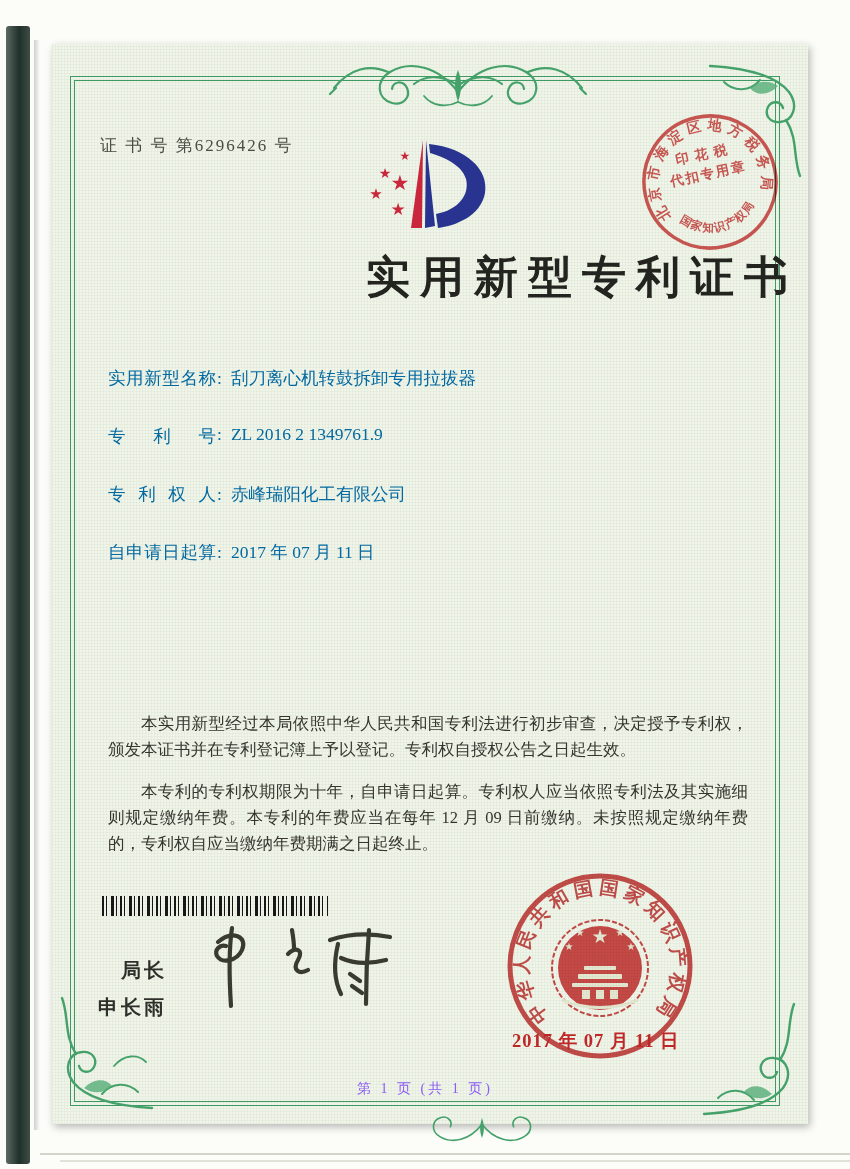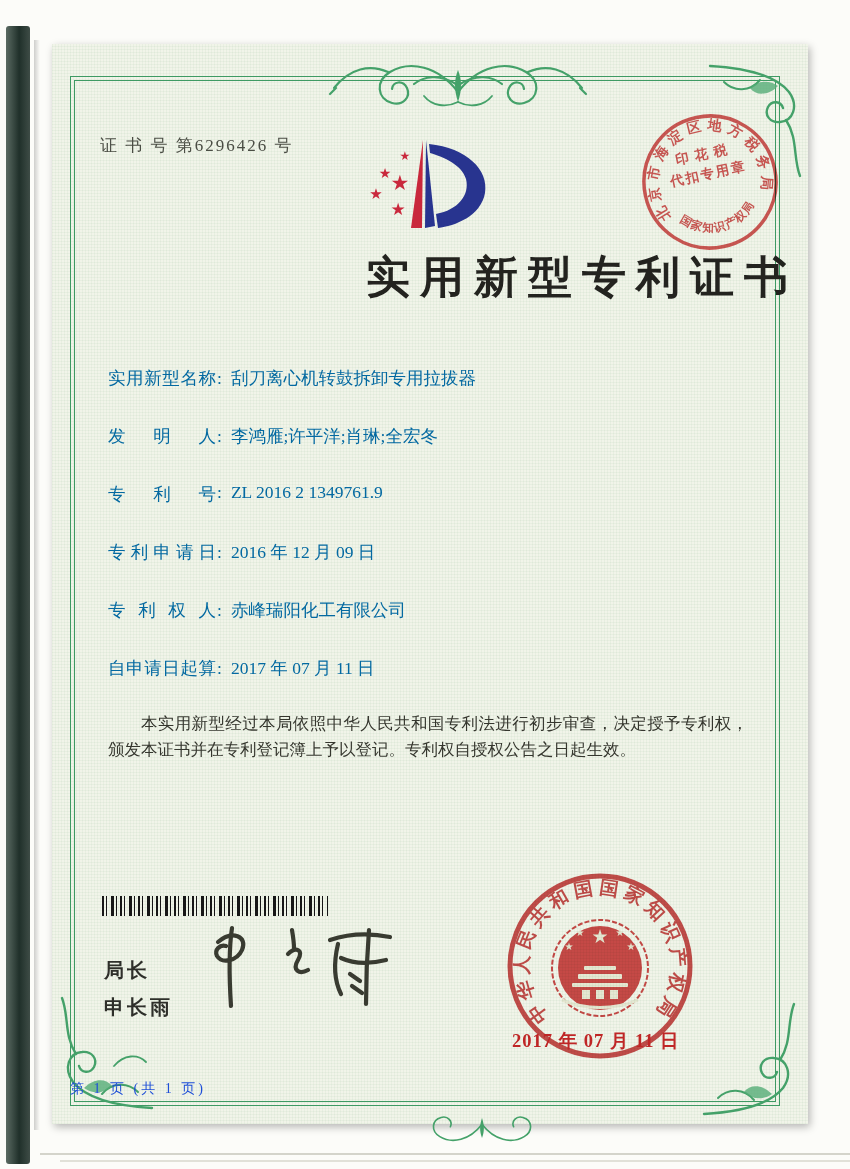--- a/index.html
+++ b/index.html
@@ -25,29 +25,29 @@
   .fields{position:absolute;left:56px;top:322px;width:640px;font-size:17.5px;color:#0369a1;}
   .field-row{height:58px;white-space:nowrap;}
   .f-label{display:inline-block;width:108px;text-align:justify;text-align-last:justify;vertical-align:top;}
   .f-colon{display:inline-block;margin:0 9px 0 1px;}
   .paras{position:absolute;left:40px;top:651px;width:672px;font-size:16.5px;line-height:26px;
         color:#35362e;text-align:justify;}
   .paras p{margin:16px;text-indent:2em;}
   .barcode{position:absolute;left:50px;top:852px;width:226px;height:20px;background:
      repeating-linear-gradient(90deg,#171717 0 2px,transparent 2px 4px,#171717 4px 5px,
        transparent 5px 9px,#171717 9px 12px,transparent 12px 14px,#171717 14px 15px,transparent 15px 18px);}
-  .signer{position:absolute;left:52px;top:908px;font-family:"Liberation Sans","DejaVu Sans",sans-serif;
-        font-size:20px;font-weight:600;color:#2e2f2a;letter-spacing:3px;line-height:37px;}
+  .signer{position:absolute;left:46px;top:908px;font-family:"Liberation Sans","DejaVu Sans",sans-serif;
+        font-size:20px;font-weight:600;color:#2e2f2a;letter-spacing:3px;line-height:37px;text-align:right;}
   .signature{position:absolute;left:150px;top:876px;}
   .seal-main{position:absolute;left:448px;top:822px;mix-blend-mode:multiply;opacity:.92;}
   .seal-date{position:absolute;left:460px;top:984px;width:200px;font-size:18.5px;font-weight:600;
         color:#bf2626;letter-spacing:1px;z-index:5;}
   .tax-stamp{position:absolute;left:578px;top:58px;transform:rotate(-12deg);mix-blend-mode:multiply;opacity:.9;}
-  .footer{position:absolute;left:18px;right:28px;top:1036px;font-size:14px;
-        letter-spacing:3px;color:#1d4ed8;}
+  .footer{position:absolute;left:18px;right:28px;top:1036px;text-align:center;font-size:14px;
+        letter-spacing:3px;color:#8b5cf6;}
   .edge-line{position:absolute;left:40px;right:22px;bottom:14px;height:2px;background:#d4d4cb;}
   .edge-line2{position:absolute;left:60px;right:30px;bottom:7px;height:2px;background:#e1e1d8;}
   svg{display:block;}
 </style>
 </head>
 <body>
 
 <div class="page">
   <div class="book-edge"></div>
   <div class="page-shadow"></div>
@@ -122,38 +122,33 @@
       <path d="M84,6 C122,10 144,32 140,55 C136,78 110,88 93,90 L91,76 C113,72 125,57 121,41 C117,27 99,19 85,15 Z" fill="#28348f"></path>
     </svg>
 
     <div class="title">实用新型专利证书</div>
 
     <div class="fields">
       <div class="field-row">
         <span class="f-label">实用新型名称</span><span class="f-colon">:</span><span>刮刀离心机转鼓拆卸专用拉拔器</span>
       </div>
       <div class="field-row">
-        <span class="f-label">发明人</span><span class="f-colon">:</span><span>李鸿雁;许平洋;肖琳;全宏冬</span>
-      </div>
-      <div class="field-row">
         <span class="f-label">专利号</span><span class="f-colon">:</span><span>ZL 2016 2 1349761.9</span>
-      </div>
-      <div class="field-row">
-        <span class="f-label">专利申请日</span><span class="f-colon">:</span><span>2016 年 12 月 09 日</span>
       </div>
       <div class="field-row">
         <span class="f-label">专利权人</span><span class="f-colon">:</span><span>赤峰瑞阳化工有限公司</span>
       </div>
       <div class="field-row">
         <span class="f-label">自申请日起算</span><span class="f-colon">:</span><span>2017 年 07 月 11 日</span>
       </div>
     </div>
 
     <div class="paras">
       <p>本实用新型经过本局依照中华人民共和国专利法进行初步审查，决定授予专利权，颁发本证书并在专利登记簿上予以登记。专利权自授权公告之日起生效。</p>
+      <p>本专利的专利权期限为十年，自申请日起算。专利权人应当依照专利法及其实施细则规定缴纳年费。本专利的年费应当在每年 12 月 09 日前缴纳。未按照规定缴纳年费的，专利权自应当缴纳年费期满之日起终止。</p>
     </div>
 
     <div class="barcode"></div>
 
     <div class="signer">
       <div>局长</div>
       <div>申长雨</div>
     </div>
 
     <svg class="signature" width="210" height="95" viewBox="0 0 210 95">

